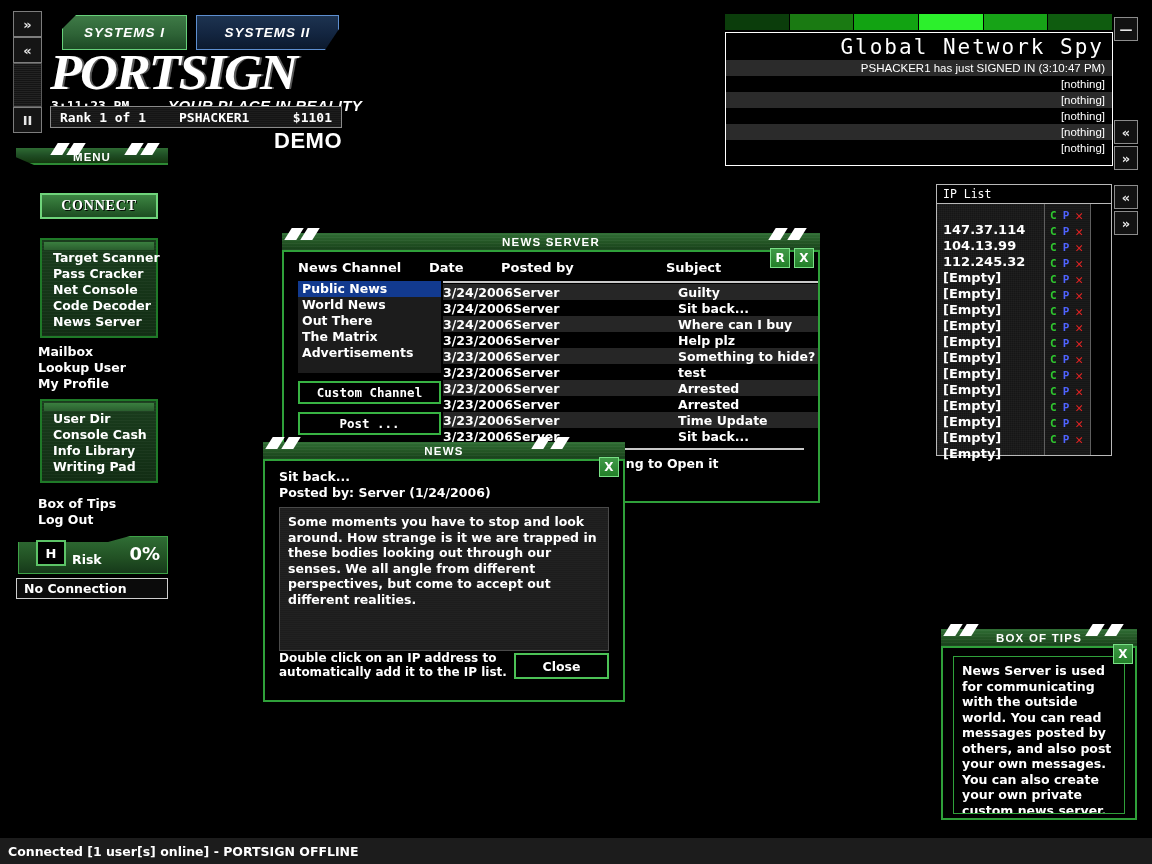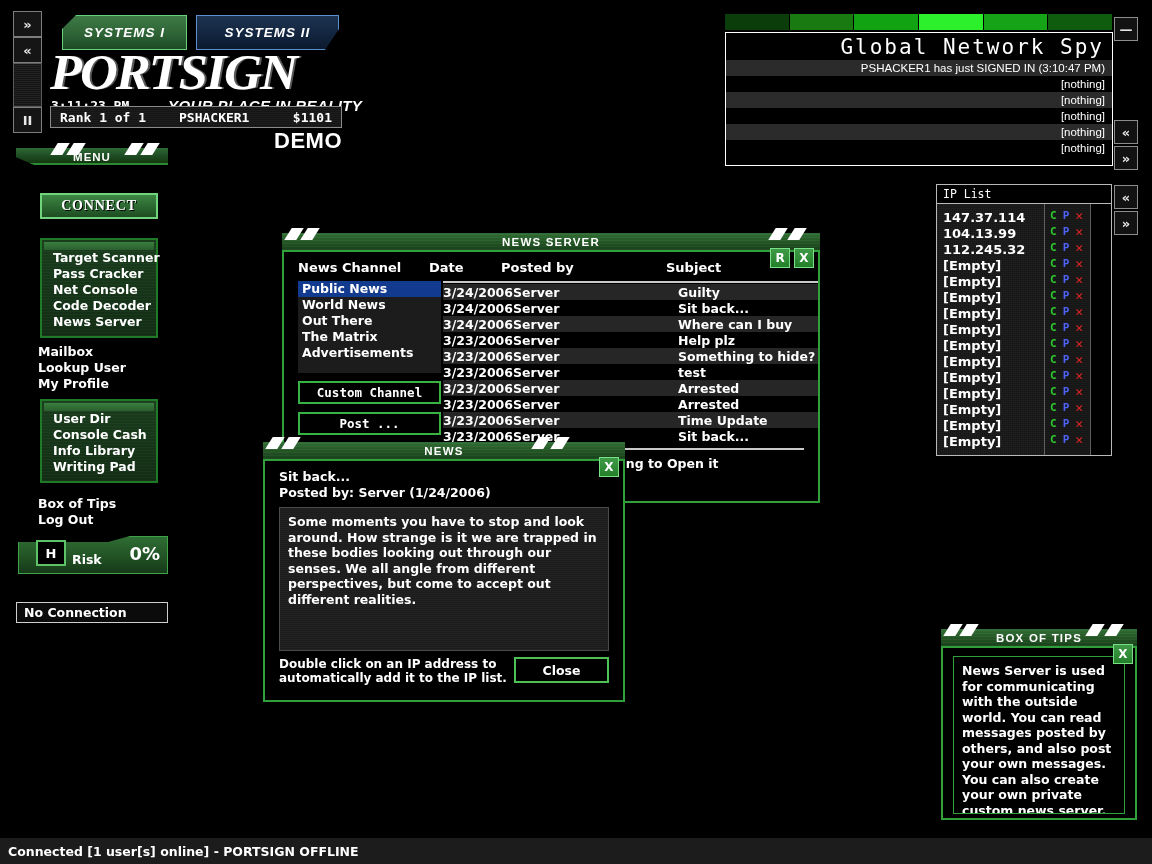--- a/index.html
+++ b/index.html
@@ -160,21 +160,21 @@
   }
   #risk-label {
     position:absolute; left:56px; top:16px; color:#fff; font-weight:bold;
     font-size:12.5px; z-index:3; font-family:"DejaVu Sans", sans-serif;
   }
   #risk-pct {
     position:absolute; right:8px; top:7px; color:#fff; font-weight:bold;
     font-size:18px; z-index:3; font-family:"DejaVu Sans", sans-serif;
   }
   #conn-status {
-    position:absolute; left:16px; top:602px; width:152px; height:21px;
+    position:absolute; left:16px; top:578px; width:152px; height:21px;
     border:1px solid #cfcfcf; background:#0b0b0b;
     display:flex; align-items:center; padding-left:7px;
     color:#fff; font-weight:bold; font-size:12.5px;
     font-family:"DejaVu Sans", sans-serif;
   }
 
   
   #gns { left:725px; top:14px; width:432px; height:152px; }
   #gns-grad { position:absolute; left:0; top:0; width:388px; height:16px; display:flex; }
   #gns-grad div { flex:1; margin-right:1px; }
@@ -211,21 +211,21 @@
     display:flex; align-items:center; padding-left:6px;
     color:#fff; font-size:11.5px; font-family:"DejaVu Sans Mono", monospace;
   }
   #iplist-body { position:relative; height:251px; display:flex; }
   #ip-col {
     width:108px; border-right:1px solid #5e5e5e;
     background:
       repeating-linear-gradient(0deg, rgba(255,255,255,.022) 0 1px, transparent 1px 2px),
       repeating-linear-gradient(90deg, rgba(255,255,255,.022) 0 1px, transparent 1px 2px),
       #161616;
-    padding-top:6px;
+    padding-top:18px;
   }
   #act-col {
     width:46px; border-right:1px solid #5e5e5e;
     background:
       repeating-linear-gradient(0deg, rgba(255,255,255,.022) 0 1px, transparent 1px 2px),
       #161616;
     padding-top:3px;
   }
   .ip-row {
     height:16px; line-height:16px; padding-left:6px;
@@ -317,21 +317,21 @@
   .nd-line { color:#fff; font-weight:bold; font-size:12.5px; line-height:16px;
              font-family:"DejaVu Sans", sans-serif; }
   #nd-text {
     margin-top:6px; height:144px; border:1px solid #4a4a4a;
     background:
       repeating-linear-gradient(0deg, rgba(255,255,255,.02) 0 1px, transparent 1px 2px),
       #1d1d1d;
     padding:6px 8px; color:#fff; font-weight:bold; font-size:12.5px;
     line-height:15.5px; font-family:"DejaVu Sans", sans-serif; overflow:hidden;
   }
-  #nd-bottom { display:flex; align-items:flex-start; margin-top:6px; }
+  #nd-bottom { display:flex; align-items:flex-end; margin-top:0; }
   #nd-hint { flex:1; color:#fff; font-weight:bold; font-size:12px; line-height:14px;
              font-family:"DejaVu Sans", sans-serif; }
   #nd-close {
     width:95px; height:26px; border:2px solid #4cc156; background:#000;
     display:flex; align-items:center; justify-content:center;
     color:#fff; font-weight:bold; font-size:12.5px; cursor:pointer;
     font-family:"DejaVu Sans", sans-serif;
   }
 
   

